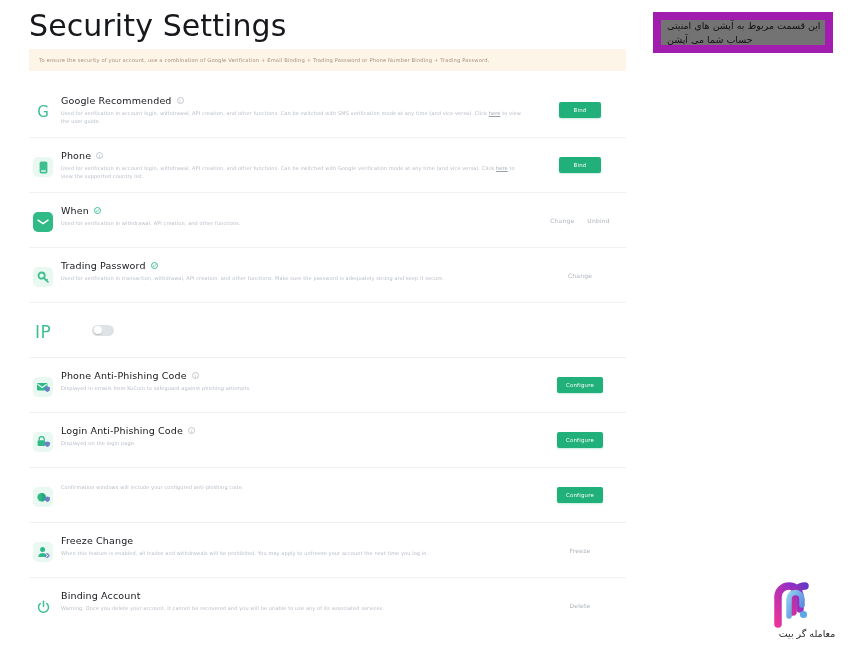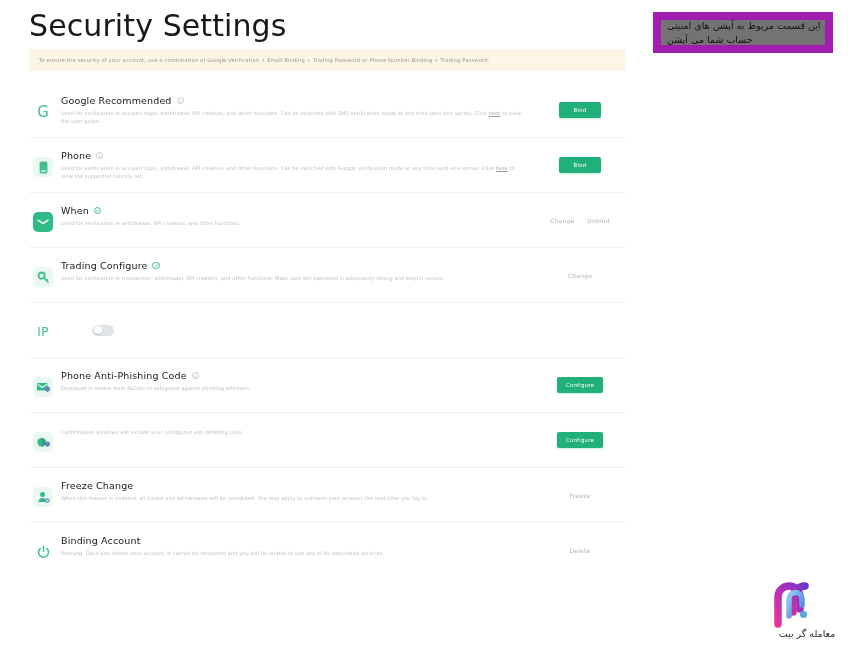--- a/index.html
+++ b/index.html
@@ -89,21 +89,21 @@
     font-size: 5px; line-height: 6px; text-align: center;
     display: inline-block; cursor: pointer;
   }
   .check-ok {
     width: 7.5px; height: 7.5px; border-radius: 50%;
     border: .8px solid #3fbf8f; display: inline-flex;
     align-items: center; justify-content: center;
   }
   .check-ok svg { display: block; }
 
-  .ip-text { color: #3fbf8f; font-size: 12px; font-weight: 400; letter-spacing: .3px; }
+  .ip-text { color: #3fbf8f; font-size: 17px; font-weight: 400; letter-spacing: .3px; }
 
   .ico-tile {
     width: 20px; height: 20px; border-radius: 5px;
     display: flex; align-items: center; justify-content: center;
   }
   .tile-soft { background: #eaf8f2; }
   .tile-solid { background: #2fba88; }
 
   
   .annot {
@@ -219,21 +219,21 @@
           <div class="ico-tile tile-soft">
             <svg width="13" height="13" viewBox="0 0 13 13">
                 <circle cx="4.6" cy="4.6" r="3.1" fill="none" stroke="#3fbf8f" stroke-width="1.8"></circle>
                 <path d="M6.9 6.9 L11 11" stroke="#3fbf8f" stroke-width="1.7" stroke-linecap="round"></path>
                 <path d="M9 9.6 L10.2 8.4" stroke="#3fbf8f" stroke-width="1.4" stroke-linecap="round"></path>
               </svg>
           </div>
         </div>
         <div class="row-body">
           <div class="row-head">
-            <span class="row-title">Trading Configure</span>
+            <span class="row-title">Trading Password</span>
             <span class="check-ok">
               <svg width="5" height="5" viewBox="0 0 6 6">
                   <path d="M1 3.1 L2.4 4.4 L5 1.5" fill="none" stroke="#3fbf8f" stroke-width="1"></path>
                 </svg>
             </span>
           </div>
           <div class="row-desc">Used for verification in transaction, withdrawal, API creation, and other functions. Make sure the password is adequately strong and keep it secure.</div>
         </div>
         <div class="row-act">
           <button class="link-act">Change</button>
@@ -264,20 +264,41 @@
             <span class="row-title">Phone Anti-Phishing Code</span>
             <span class="info-i">i</span>
           </div>
           <div class="row-desc">Displayed in emails from KuCoin to safeguard against phishing attempts.</div>
         </div>
         <div class="row-act">
           <button class="btn-act btn-wide">Configure</button>
         </div>
       </div>
 
+      <div class="row">
+        <div class="row-ico">
+          <div class="ico-tile tile-soft">
+            <svg width="15" height="13" viewBox="0 0 15 13">
+              <path d="M3.2 4.4V3.2a2.5 2.5 0 0 1 5 0v1.2" fill="none" stroke="#2fba88" stroke-width="1.2"></path>
+              <rect x="1.6" y="4.2" width="7.6" height="5.8" rx="1.3" fill="#2fba88"></rect>
+              <path d="M11.4 5.4 l2.5 .9 v2 c0 1.5 -1.3 2.3 -2.5 2.8 c-1.2 -.5 -2.5 -1.3 -2.5 -2.8 v-2 z" fill="#6f7ec9"></path>
+            </svg>
+          </div>
+        </div>
+        <div class="row-body">
+          <div class="row-head">
+            <span class="row-title">Login Anti-Phishing Code</span>
+            <span class="info-i">i</span>
+          </div>
+          <div class="row-desc">Displayed on the login page.</div>
+        </div>
+        <div class="row-act">
+          <button class="btn-act btn-wide">Configure</button>
+        </div>
+      </div>
 
       <div class="row">
         <div class="row-ico">
           <div class="ico-tile tile-soft">
             <svg width="15" height="13" viewBox="0 0 15 13">
               <circle cx="5.6" cy="6.2" r="4.2" fill="#2fba88"></circle>
               <path d="M5.6 2 a4.2 4.2 0 0 1 0 8.4 z" fill="#27a87a"></path>
               <path d="M11.4 5.4 l2.5 .9 v2 c0 1.5 -1.3 2.3 -2.5 2.8 c-1.2 -.5 -2.5 -1.3 -2.5 -2.8 v-2 z" fill="#6f7ec9"></path>
             </svg>
           </div>

